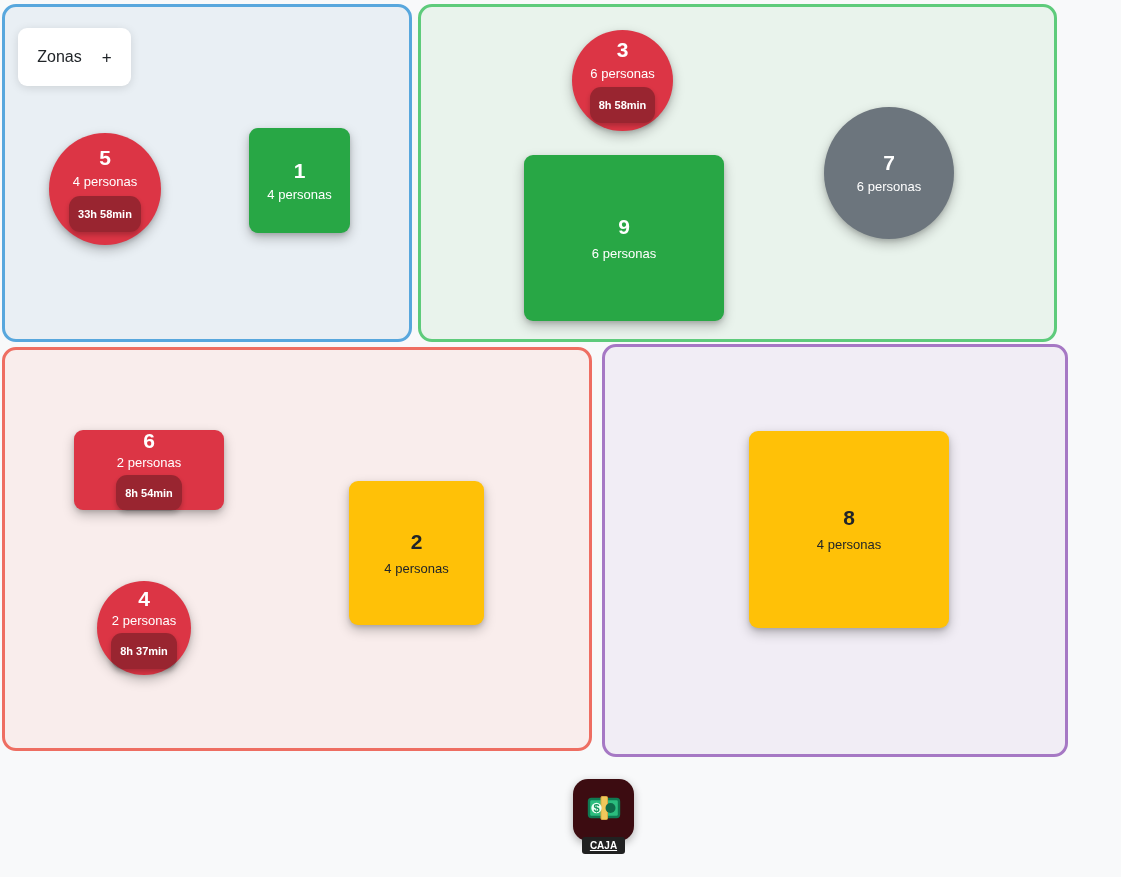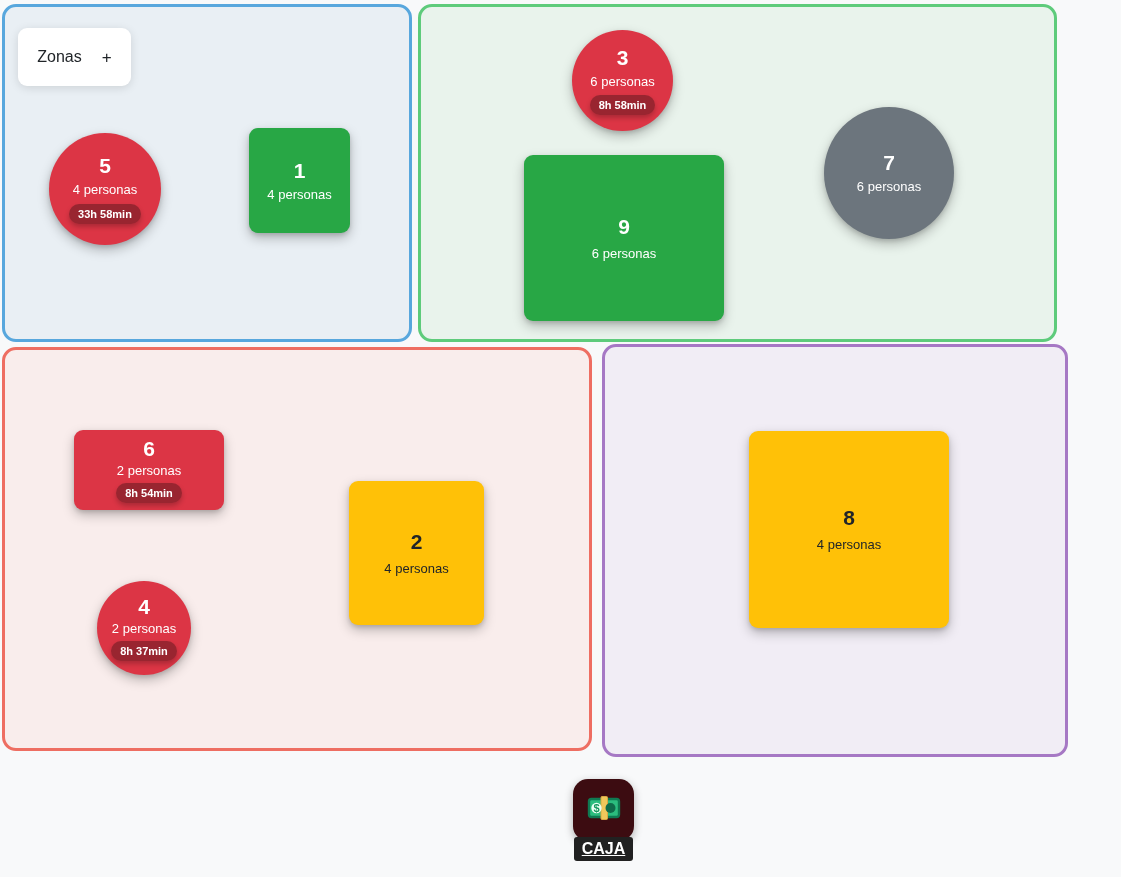--- a/index.html
+++ b/index.html
@@ -47,21 +47,21 @@
     box-shadow:0 5px 12px rgba(0,0,0,0.25), 0 2px 4px rgba(0,0,0,0.12);
     cursor:pointer;z-index:4;box-sizing:border-box;
   }
   .shape-rect{border-radius:9px;}
   .shape-circle{border-radius:50%;}
   .t-num{font-size:21px;font-weight:bold;line-height:1.1;}
   .t-cap{font-size:13px;line-height:1.1;}
   .t-badge{
     background:rgba(0,0,0,0.30);
     color:#ffffff;font-size:11px;font-weight:bold;
-    padding:4px 9px;border-radius:11px;line-height:1.1;
+    padding:12px 9px;border-radius:11px;line-height:1.1;
     box-shadow:0 3px 5px rgba(0,0,0,0.22);
   }
 
   
   .t5{left:49px; top:133px;width:112px;height:112px;}
   .t1{left:249px;top:128px;width:101px;height:105px;}
   .t3{left:572px;top:30px; width:101px;height:101px;}
   .t9{left:524px;top:155px;width:200px;height:166px;gap:9px;}
   .t7{left:824px;top:107px;width:130px;height:132px;}
   .t6{left:74px; top:430px;width:150px;height:80px;gap:4px;}
@@ -76,21 +76,21 @@
   }
   .caja-tile{
     width:61px;height:62px;border-radius:15px;
     display:flex;align-items:center;justify-content:center;
     box-shadow:0 3px 8px rgba(0,0,0,0.30);
     cursor:pointer;
   }
   .caja-label{
     margin-top:-4px;
     background:#212121;color:#ffffff;
-    font-size:16px;font-weight:bold;
+    font-size:10px;font-weight:bold;
     padding:3px 8px;border-radius:3px;line-height:1.1;text-decoration:underline;
   }
 </style>
 </head>
 <body style="background-color: rgb(248, 249, 250);">
 
 <div class="floor">
 
   <div class="zone zone-top-left" style="border-color: rgb(88, 167, 221); background-color: rgb(233, 239, 244);"></div>
   <div class="zone zone-top-right" style="border-color: rgb(94, 203, 123); background-color: rgb(233, 243, 236);"></div>

